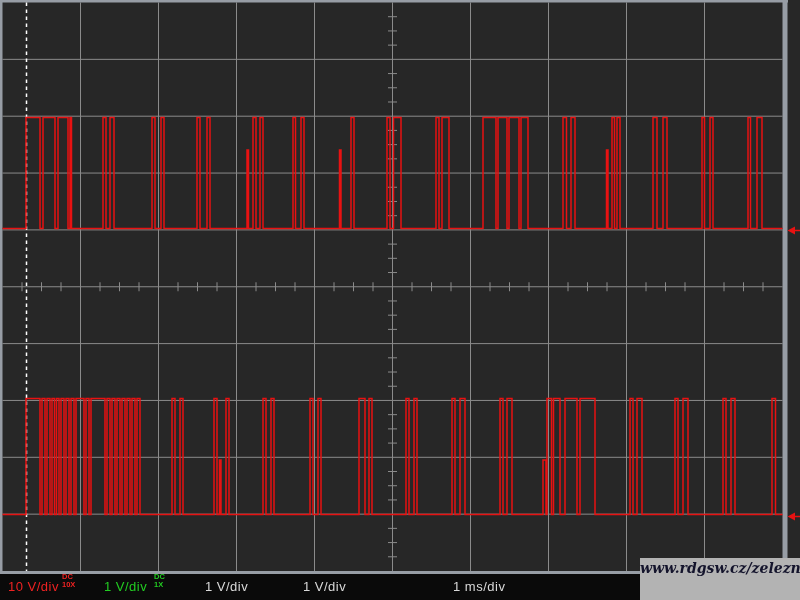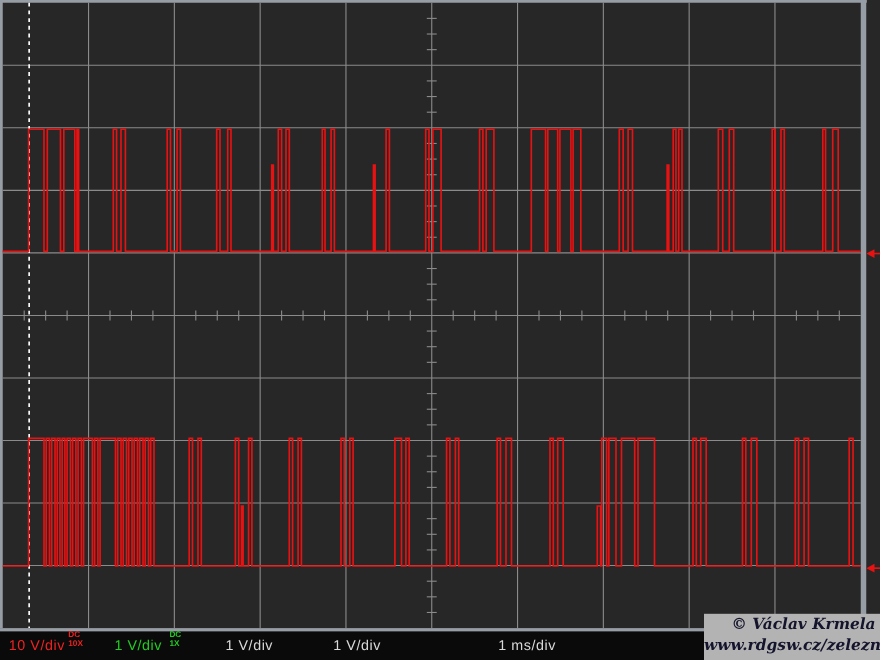--- a/index.html
+++ b/index.html
@@ -131,17 +131,16 @@
     <div class="coupling sb-ch2" style="left:154px">
       <div>DC</div>
       <div>1X</div>
     </div>
     <span class="sb-item sb-wh" style="left:205px">1 V/div</span>
     <span class="sb-item sb-wh" style="left:303px">1 V/div</span>
     <span class="sb-item sb-wh" style="left:453px">1 ms/div</span>
   </div>
 
   <div class="watermark">
-    <div>© Václav Krmela</div>
     <div>www.rdgsw.cz/zeleznice</div>
   </div>
 
 </div>
 
 </body></html>

